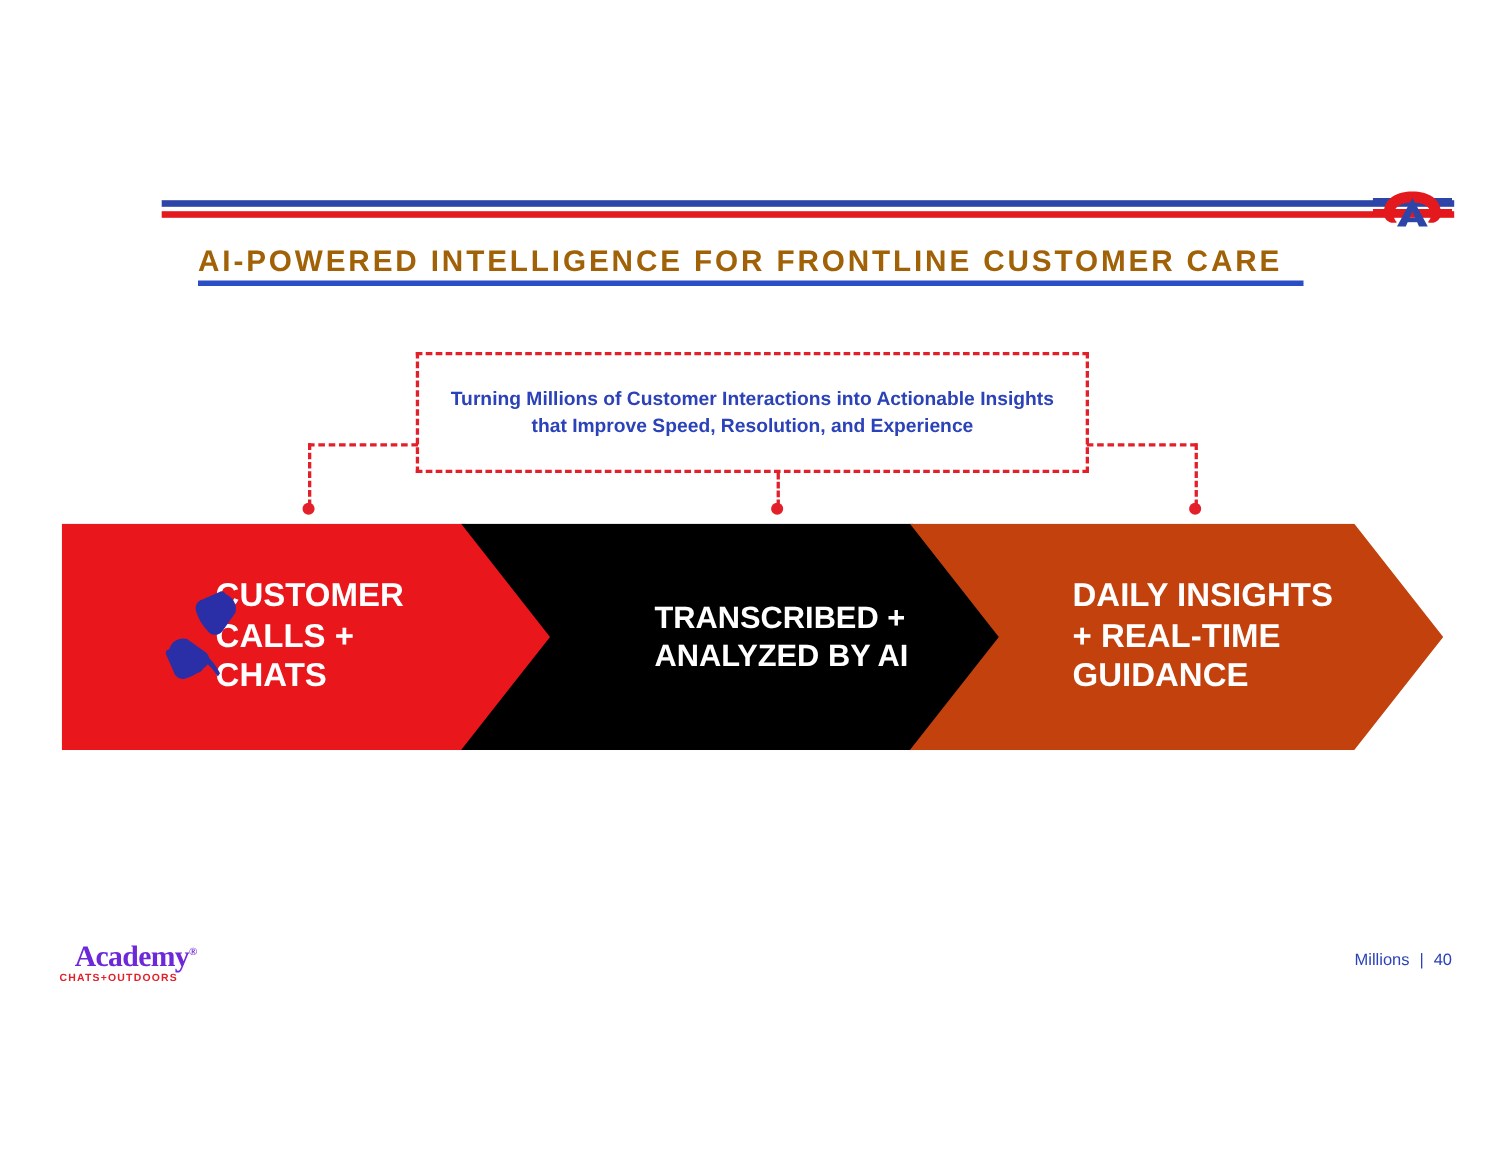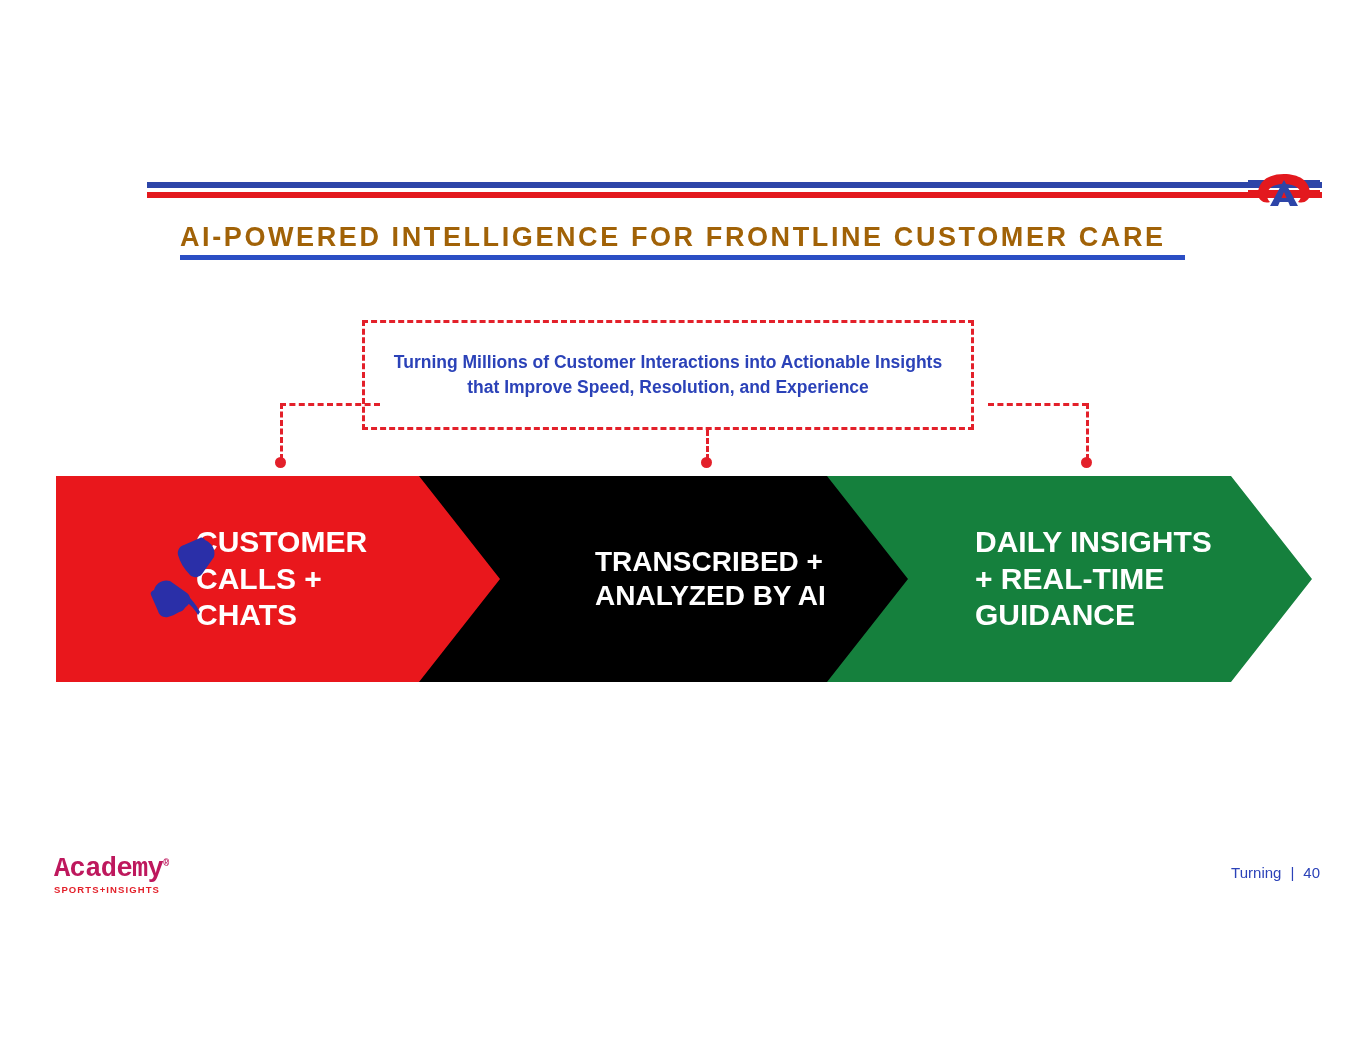--- a/index.html
+++ b/index.html
@@ -75,21 +75,21 @@
     left: 180px;
     top: 255px;
     width: 1005px;
     height: 5px;
     background: #2b4ec4;
   }
 
   
   .callout {
     position: absolute;
-    left: 362px;
+    left: 378px;
     top: 320px;
     width: 612px;
     height: 110px;
     border: 3px dashed #e3202a;
     box-sizing: border-box;
     display: flex;
     align-items: center;
     justify-content: center;
   }
   .callout-text {
@@ -157,21 +157,21 @@
   }
   .chev-2 {
     left: 363px;
     width: 492px;
     background: #000000;
     clip-path: polygon(0 0, 411px 0, 492px 103px, 411px 206px, 0 206px, 81px 103px);
   }
   .chev-3 {
     left: 771px;
     width: 485px;
-    background: #15803d;
+    background: #c2410c;
     clip-path: polygon(0 0, 404px 0, 485px 103px, 404px 206px, 0 206px, 81px 103px);
   }
   .chev-label {
     color: #ffffff;
     font-weight: bold;
     font-family: "Liberation Sans", sans-serif;
     line-height: 1.22;
     white-space: pre-line;
   }
   .chev-1 .chev-label { font-size: 30px; margin-left: 140px; }
@@ -191,24 +191,25 @@
   .footer-logo {
     position: absolute;
     left: 54px;
     top: 856px;
     width: 180px;
     height: 36px;
   }
   .footer-logo .brand {
     font-size: 27px;
     font-weight: bold;
-    color: #be185d;
+    color: #6d28d9;
     letter-spacing: -0.6px;
-    font-family: Liberation Mono, monospace;
+    font-family: Liberation Serif, serif;
     line-height: 1;
+    margin-left: 14px;
   }
   .footer-logo .brand sup {
     font-size: 10px;
     vertical-align: super;
   }
   .footer-logo .sub {
     margin-top: 1px;
     font-size: 9.5px;
     font-weight: bold;
     color: #e3202a;
@@ -294,22 +295,22 @@
     <div class="chev chev-3">
       <span class="chev-label">DAILY INSIGHTS
 + REAL-TIME
 GUIDANCE</span>
     </div>
 
   </div>
 
   <div class="footer-logo">
     <div class="brand"><span>Academy</span><sup>®</sup></div>
-    <div class="sub">SPORTS+INSIGHTS</div>
+    <div class="sub">CHATS+OUTDOORS</div>
   </div>
 
   <div class="footer-right">
-    <span>Turning</span>
+    <span>Millions</span>
     <span class="sep">|</span>
     <span class="pg">40</span>
   </div>
 
 </div>
 
 </body></html>

